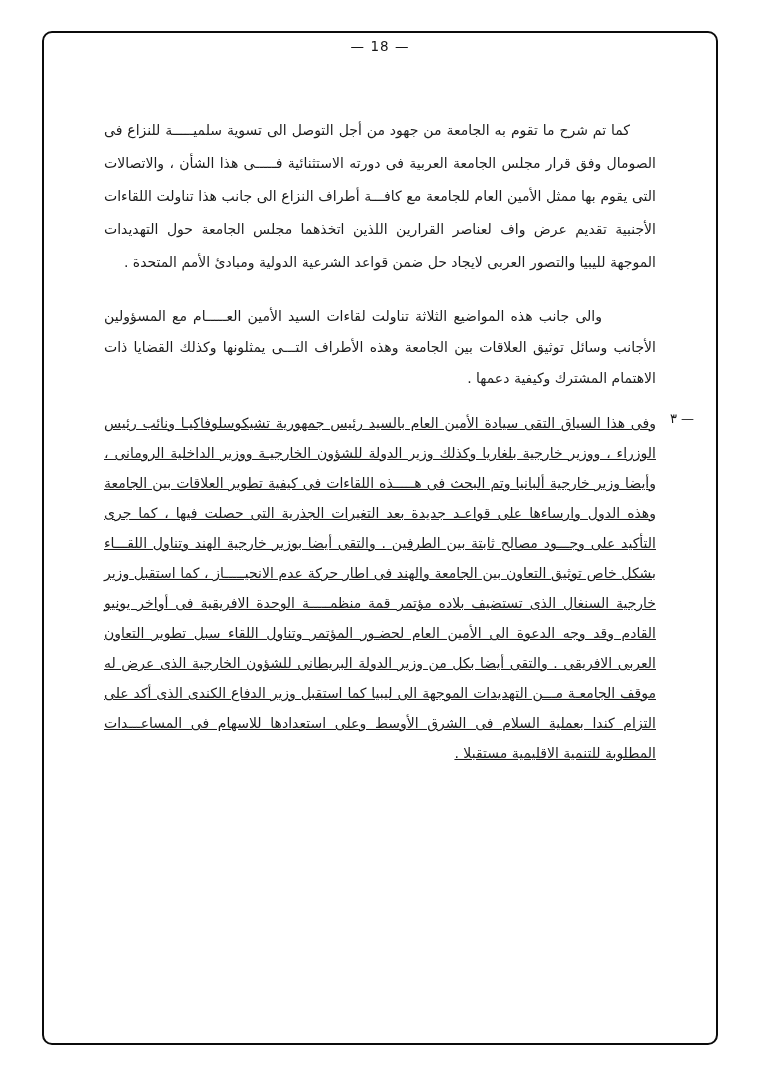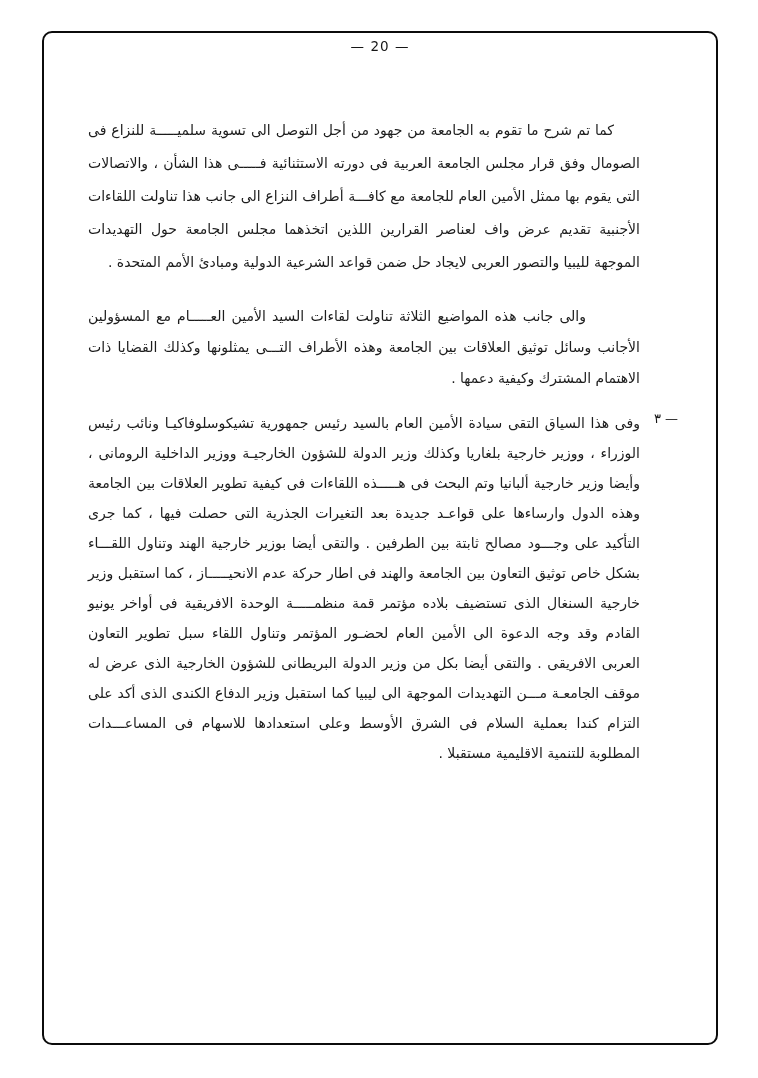--- a/index.html
+++ b/index.html
@@ -29,56 +29,56 @@
     width: 676px;
     text-align: center;
     font-size: 13.5px;
     letter-spacing: 1px;
     direction: rtl;
     color: #161616;
   }
   .doc-content {
     position: absolute;
     top: 114px;
-    left: 88px;
+    left: 104px;
     width: 552px;
     direction: rtl;
     text-align: justify;
     font-size: 14px;
     color: #1c1c1c;
   }
   .para { margin: 0 0 24px 0; }
   .para-1 {
     line-height: 33px;
     text-indent: 26px;
     margin-bottom: 22px;
   }
   .para-2 {
     line-height: 31px;
     text-indent: 54px;
     margin-bottom: 14px;
   }
   .para-3-wrap { position: relative; }
-  .para-3 { line-height: 30px; margin-bottom: 0; }
+  .para-3 { line-height: 30px; margin-bottom: 0; text-decoration: underline; }
   .para-marker {
     position: absolute;
     top: 3px;
     right: -38px;
     direction: ltr;
     font-size: 13px;
     white-space: nowrap;
     color: #161616;
   }
 </style>
 </head>
 <body>
 
 <div class="page-frame"></div>
 
-<div class="page-number">— 20 —</div>
+<div class="page-number">— 18 —</div>
 
 <main class="doc-content">
 
   <p class="para para-1">كما تم شرح ما تقوم به الجامعة من جهود من أجل التوصل الى تسوية سلميـــــة للنزاع فى الصومال وفق قرار مجلس الجامعة العربية فى دورته الاستثنائية فـــــى هذا الشأن ، والاتصالات التى يقوم بها ممثل الأمين العام للجامعة مع كافـــة أطراف النزاع الى جانب هذا تناولت اللقاءات الأجنبية تقديم عرض واف لعناصر القرارين اللذين اتخذهما مجلس الجامعة حول التهديدات الموجهة لليبيا والتصور العربى لايجاد حل ضمن قواعد الشرعية الدولية ومبادئ الأمم المتحدة .</p>
 
   <p class="para para-2">والى جانب هذه المواضيع الثلاثة تناولت لقاءات السيد الأمين العـــــام مع المسؤولين الأجانب وسائل توثيق العلاقات بين الجامعة وهذه الأطراف التـــى يمثلونها وكذلك القضايا ذات الاهتمام المشترك وكيفية دعمها .</p>
 
   <div class="para-3-wrap">
     <span class="para-marker">٣ —</span>
     <p class="para para-3">وفى هذا السياق التقى سيادة الأمين العام بالسيد رئيس جمهورية تشيكوسلوفاكيـا ونائب رئيس الوزراء ، ووزير خارجية بلغاريا وكذلك وزير الدولة للشؤون الخارجيـة ووزير الداخلية الرومانى ، وأيضا وزير خارجية ألبانيا وتم البحث فى هـــــذه اللقاءات فى كيفية تطوير العلاقات بين الجامعة وهذه الدول وارساءها على قواعـد جديدة بعد التغيرات الجذرية التى حصلت فيها ، كما جرى التأكيد على وجـــود مصالح ثابتة بين الطرفين . والتقى أيضا بوزير خارجية الهند وتناول اللقـــاء بشكل خاص توثيق التعاون بين الجامعة والهند فى اطار حركة عدم الانحيـــــاز ، كما استقبل وزير خارجية السنغال الذى تستضيف بلاده مؤتمر قمة منظمـــــة الوحدة الافريقية فى أواخر يونيو القادم وقد وجه الدعوة الى الأمين العام لحضـور المؤتمر وتناول اللقاء سبل تطوير التعاون العربى الافريقى . والتقى أيضا بكل من وزير الدولة البريطانى للشؤون الخارجية الذى عرض له موقف الجامعـة مـــن التهديدات الموجهة الى ليبيا كما استقبل وزير الدفاع الكندى الذى أكد على التزام كندا بعملية السلام فى الشرق الأوسط وعلى استعدادها للاسهام فى المساعـــدات المطلوبة للتنمية الاقليمية مستقبلا .</p>

